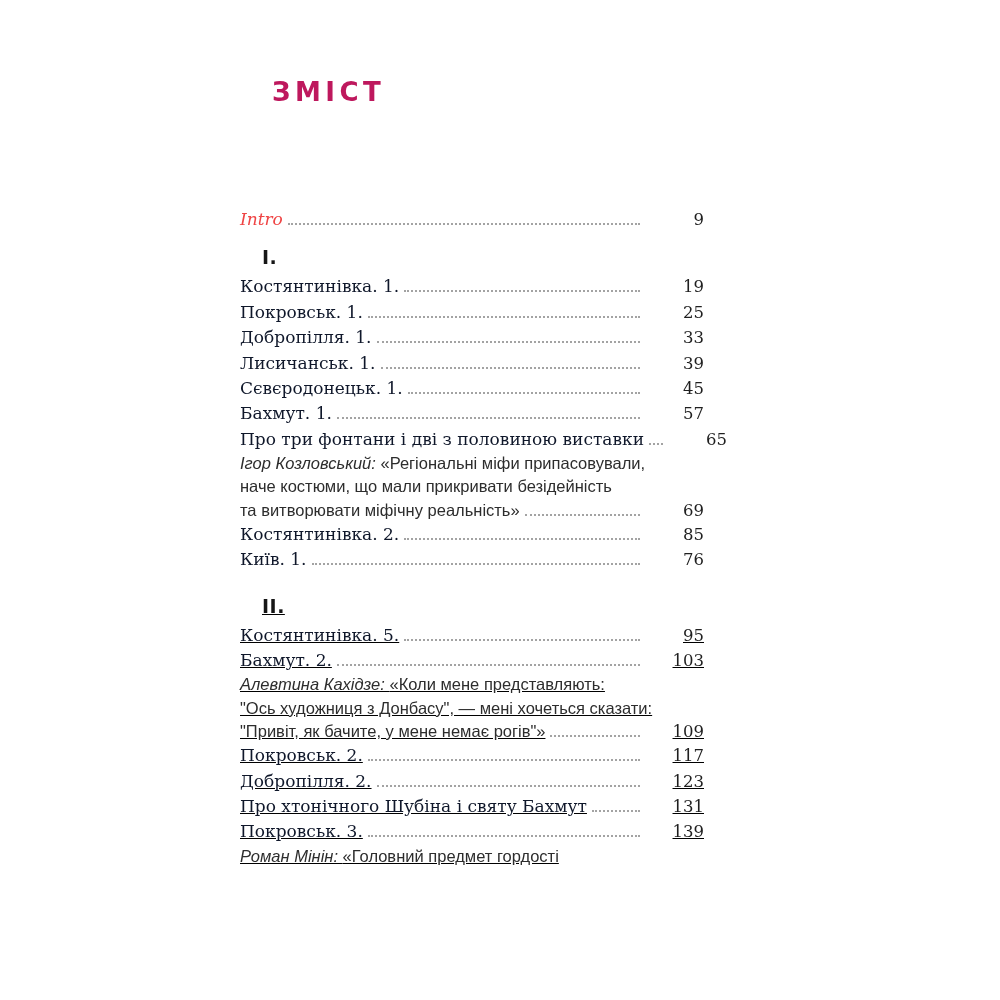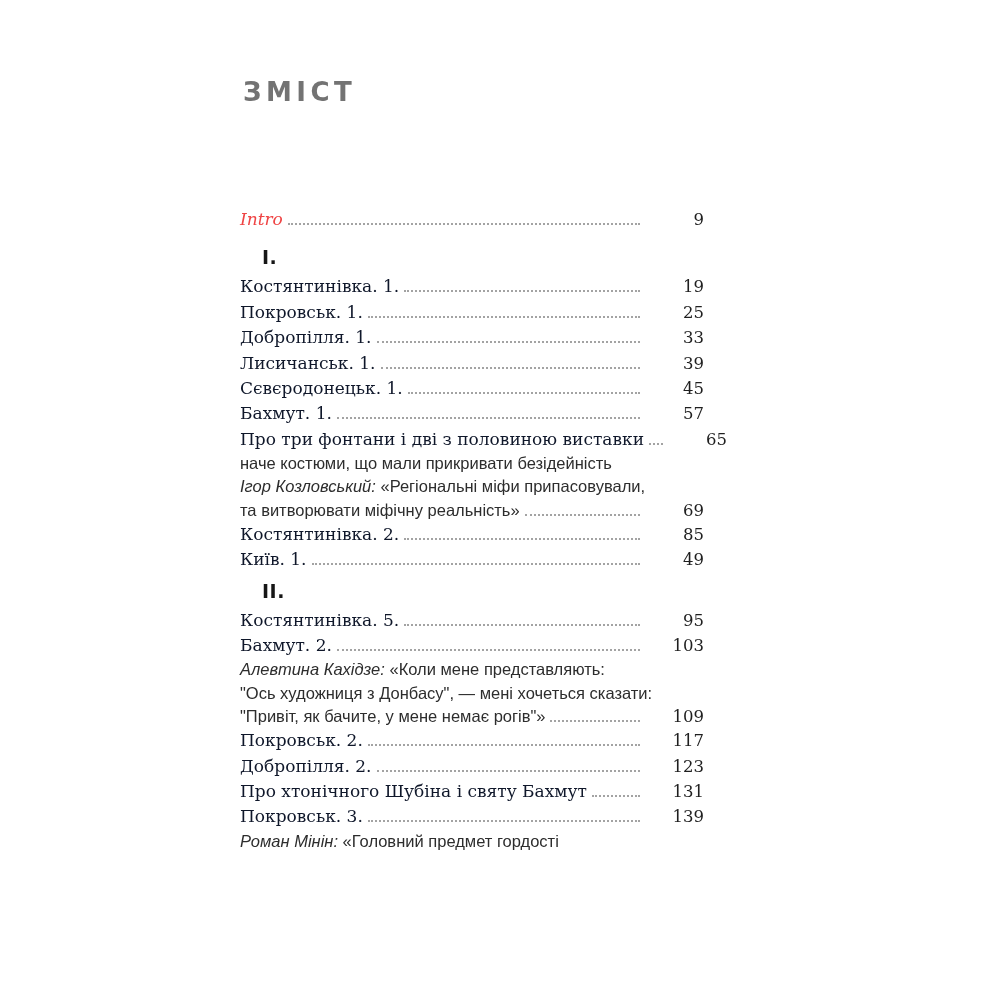--- a/index.html
+++ b/index.html
@@ -19,32 +19,33 @@
     position: absolute;
     left: 240px;
     top: 78px;
     width: 464px;
   }
   .page-title {
     font-family: "DejaVu Sans", sans-serif;
     font-weight: 700;
     font-size: 26px;
     letter-spacing: 4.5px;
-    color: #737373;
-    margin-left: 3px;
+    color: #be185d;
+    margin-left: 32px;
     line-height: 28px;
   }
   .toc {
     margin-top: 101px;
   }
   .toc-section + .toc-section {
     margin-top: 12px;
   }
   .toc-section:last-child {
-    margin-top: 5px;
+    margin-top: 20px;
+    text-decoration: underline;
   }
   .section-heading {
     font-family: "DejaVu Sans", sans-serif;
     font-weight: 700;
     font-size: 19px;
     letter-spacing: 0.5px;
     color: #161616;
     line-height: 26px;
     margin: 0 0 4px 22px;
   }
@@ -137,39 +138,39 @@
             <span class="entry-text">Бахмут. 1.</span>
             <span class="leader"></span>
             <span class="pagenum">57</span>
           </div>
           <div class="row place">
             <span class="entry-text">Про три фонтани і дві з половиною виставки</span>
             <span class="leader"></span>
             <span class="pagenum">65</span>
           </div>
           <div class="row quote">
+            <span class="entry-text"><span class="author-name">Ігор Козловський: </span>«Регіональні міфи припасовували,</span>
+          </div>
+          <div class="row quote">
             <span class="entry-text">наче костюми, що мали прикривати безідейність</span>
           </div>
           <div class="row quote">
-            <span class="entry-text"><span class="author-name">Ігор Козловський: </span>«Регіональні міфи припасовували,</span>
-          </div>
-          <div class="row quote">
             <span class="entry-text">та витворювати міфічну реальність»</span>
             <span class="leader"></span>
             <span class="pagenum">69</span>
           </div>
           <div class="row place">
             <span class="entry-text">Костянтинівка. 2.</span>
             <span class="leader"></span>
             <span class="pagenum">85</span>
           </div>
           <div class="row place">
             <span class="entry-text">Київ. 1.</span>
             <span class="leader"></span>
-            <span class="pagenum">49</span>
+            <span class="pagenum">76</span>
           </div>
         </div>
         <div class="toc-section">
           <div class="section-heading">II.</div>
           <div class="row place">
             <span class="entry-text">Костянтинівка. 5.</span>
             <span class="leader"></span>
             <span class="pagenum">95</span>
           </div>
           <div class="row place">

